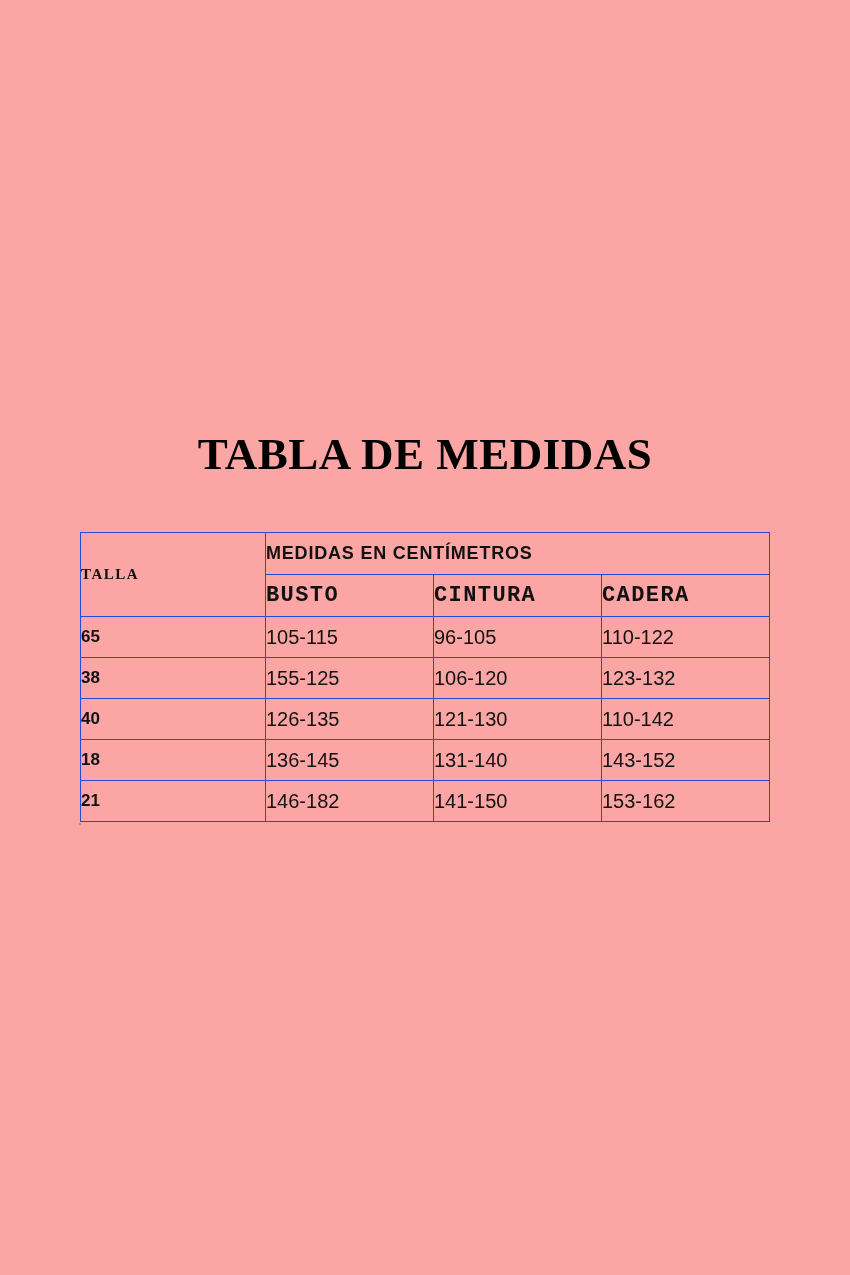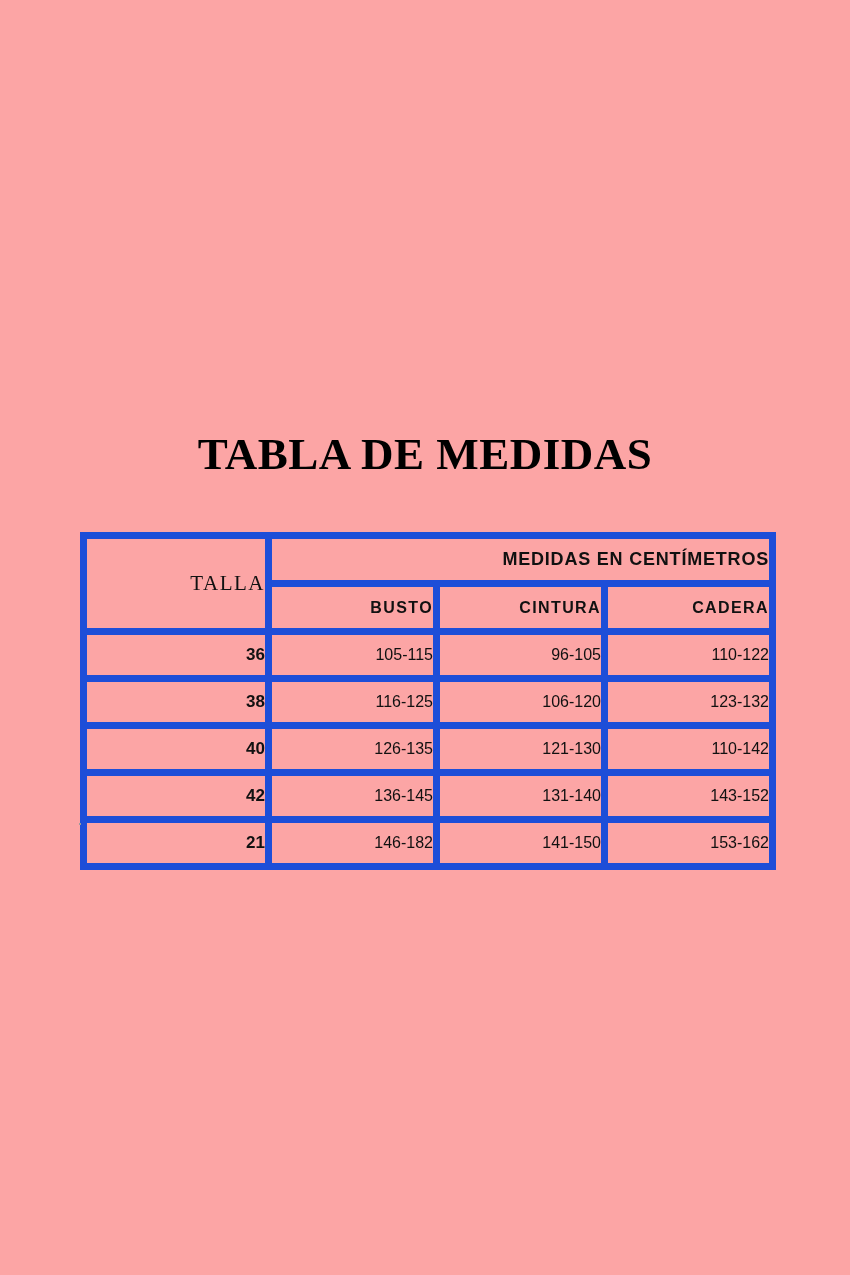--- a/index.html
+++ b/index.html
@@ -47,65 +47,65 @@
   }
 
   table.size-table {
     width: 690px;
     border-collapse: collapse;
     table-layout: fixed;
   }
 
   table.size-table td,
   table.size-table th {
-    border: 7px solid #1d4ed8;
-    text-align: right;
+    border: 1px solid #1d4ed8;
+    text-align: left;
     vertical-align: middle;
     padding: 0;
     color: #111111;
   }
 
   .col-talla { width: 185px; }
   .col-m     { width: 168px; }
 
   .cell-talla-head {
     font-family: "Liberation Serif", serif;
-    font-weight: normal;
-    font-size: 21px;
+    font-weight: bold;
+    font-size: 15px;
     letter-spacing: 1.5px;
     height: 82px;
   }
 
   .cell-group-head {
     font-family: "Liberation Sans", sans-serif;
     font-weight: bold;
     font-size: 18px;
     letter-spacing: 0.8px;
     height: 41px;
   }
 
   .cell-sub-head {
-    font-family: Liberation Sans, sans-serif;
+    font-family: Liberation Mono, monospace;
     font-weight: bold;
-    font-size: 16px;
+    font-size: 22px;
     letter-spacing: 1.4px;
     height: 41px;
   }
 
   .cell-size {
     font-family: "Liberation Sans", sans-serif;
     font-weight: bold;
     font-size: 17px;
     height: 40px;
   }
 
   .cell-val {
     font-family: "Liberation Sans", sans-serif;
     font-weight: normal;
-    font-size: 16px;
+    font-size: 20px;
     height: 40px;
     color: #1b1b1b;
   }
 
   .speck {
     position: absolute;
     left: 79px;
     top: 823px;
     width: 2px;
     height: 2px;
@@ -133,39 +133,39 @@
           <th class="cell-group-head" colspan="3">MEDIDAS EN CENTÍMETROS</th>
         </tr>
         <tr>
           <th class="cell-sub-head">BUSTO</th>
           <th class="cell-sub-head">CINTURA</th>
           <th class="cell-sub-head">CADERA</th>
         </tr>
       </thead>
       <tbody>
         <tr>
-          <td class="cell-size">36</td>
+          <td class="cell-size">65</td>
           <td class="cell-val">105-115</td>
           <td class="cell-val">96-105</td>
           <td class="cell-val">110-122</td>
         </tr>
         <tr>
           <td class="cell-size">38</td>
-          <td class="cell-val">116-125</td>
+          <td class="cell-val">155-125</td>
           <td class="cell-val">106-120</td>
           <td class="cell-val">123-132</td>
         </tr>
         <tr>
           <td class="cell-size">40</td>
           <td class="cell-val">126-135</td>
           <td class="cell-val">121-130</td>
           <td class="cell-val">110-142</td>
         </tr>
         <tr>
-          <td class="cell-size">42</td>
+          <td class="cell-size">18</td>
           <td class="cell-val">136-145</td>
           <td class="cell-val">131-140</td>
           <td class="cell-val">143-152</td>
         </tr>
         <tr>
           <td class="cell-size">21</td>
           <td class="cell-val">146-182</td>
           <td class="cell-val">141-150</td>
           <td class="cell-val">153-162</td>
         </tr>

